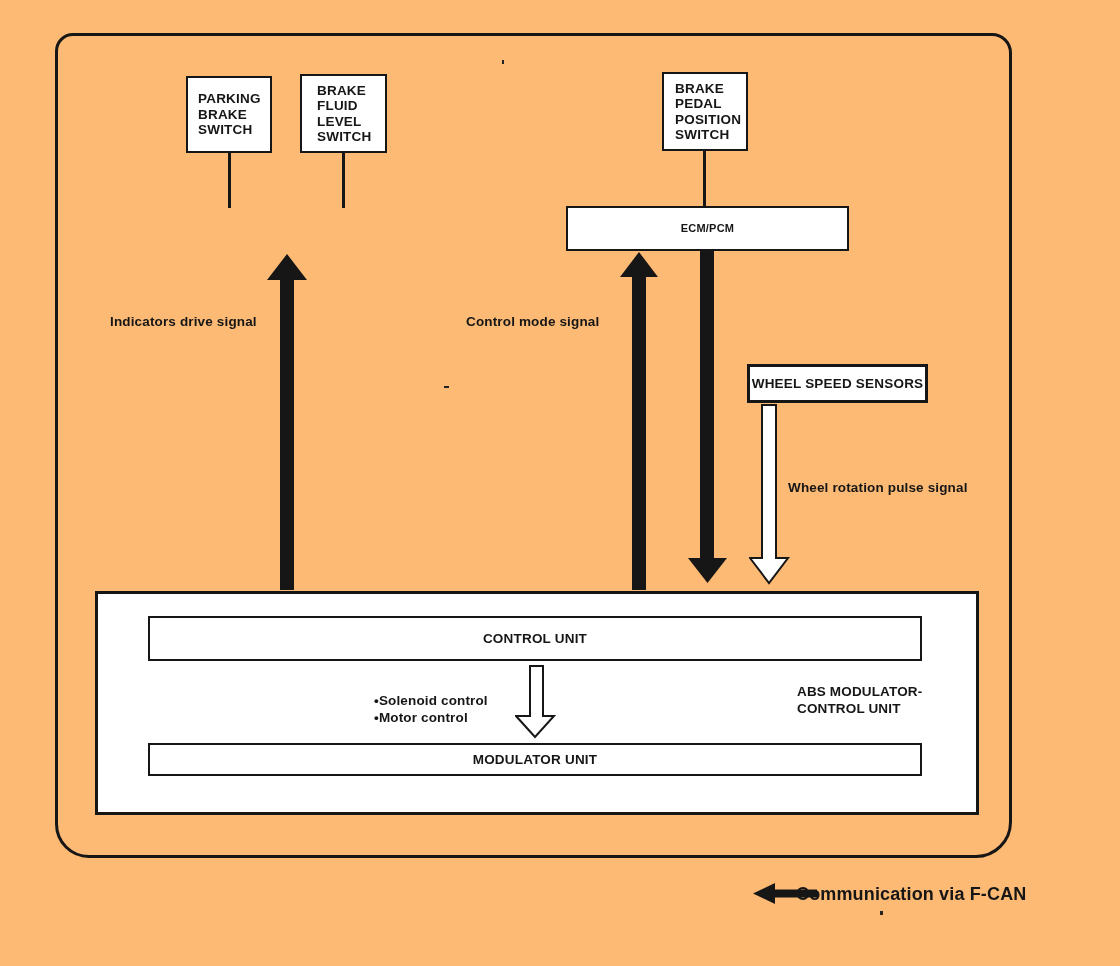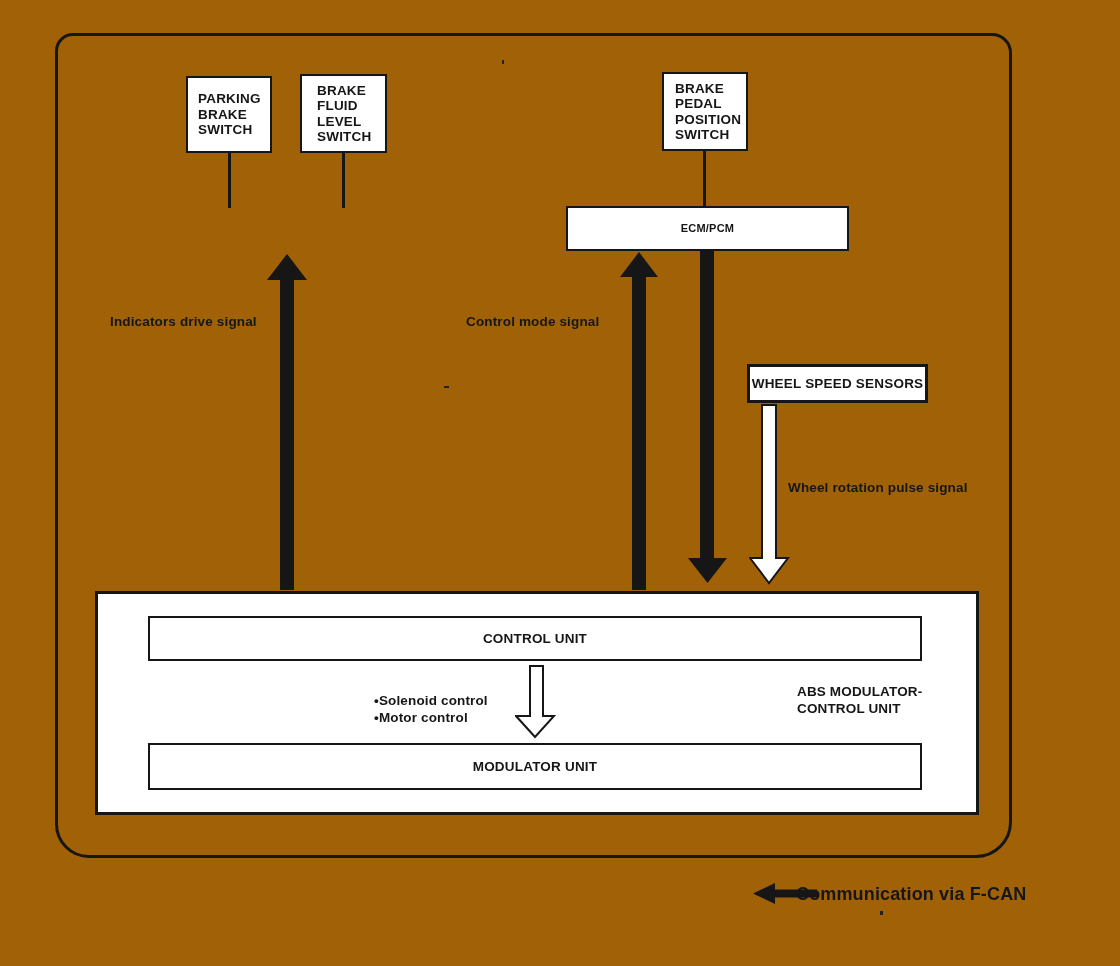--- a/index.html
+++ b/index.html
@@ -1,17 +1,17 @@
 <!DOCTYPE html>
 <html><head>
 <meta charset="utf-8">
 <style>
   html,body{margin:0;padding:0;background:#fff;}
   .canvas{
-    position:relative;width:1120px;height:966px;background:#a16207;overflow:hidden;
+    position:relative;width:1120px;height:966px;background:#fdba74;overflow:hidden;
     font-family:"Liberation Sans",sans-serif;font-weight:700;color:#161616;
   }
   
   .frame{
     position:absolute;left:55px;top:33px;width:951px;height:819px;
     border:3px solid #161616;border-radius:18px 20px 36px 34px;background:transparent;
   }
   
   .bx{
     position:absolute;background:#fff;border:2.5px solid #161616;
@@ -21,21 +21,21 @@
   .bx.center{justify-content:center;text-align:center;}
   .pre{white-space:pre-line;}
   #box-parking{left:186px;top:76px;width:86px;height:77px;padding-left:10px;}
   #box-fluid{left:300px;top:74px;width:87px;height:79px;padding-left:15px;}
   #box-pedal{left:662px;top:72px;width:86px;height:79px;padding-left:11px;}
   #box-gauge{left:146px;top:207px;width:284px;height:46px;font-size:15px;}
   #box-ecm{left:566px;top:206px;width:283px;height:45px;font-size:11px;}
   #box-wheel{left:747px;top:364px;width:181px;height:39px;border-width:3px;font-size:13.5px;}
   #box-abs-outer{left:95px;top:591px;width:884px;height:224px;border-width:3px;background:#fff;}
   #box-control{left:148px;top:616px;width:774px;height:45px;}
-  #box-modulator{left:148px;top:743px;width:774px;height:47px;}
+  #box-modulator{left:148px;top:743px;width:774px;height:33px;}
   
   .vline{position:absolute;width:2.5px;background:#161616;}
   #line-parking{left:228px;top:152px;height:56px;}
   #line-fluid{left:342px;top:151px;height:57px;}
   #line-pedal{left:703px;top:149px;height:58px;}
   
   .arrow{position:absolute;display:block;}
   
   .lbl{
     position:absolute;font-size:13.5px;line-height:17px;letter-spacing:.15px;

